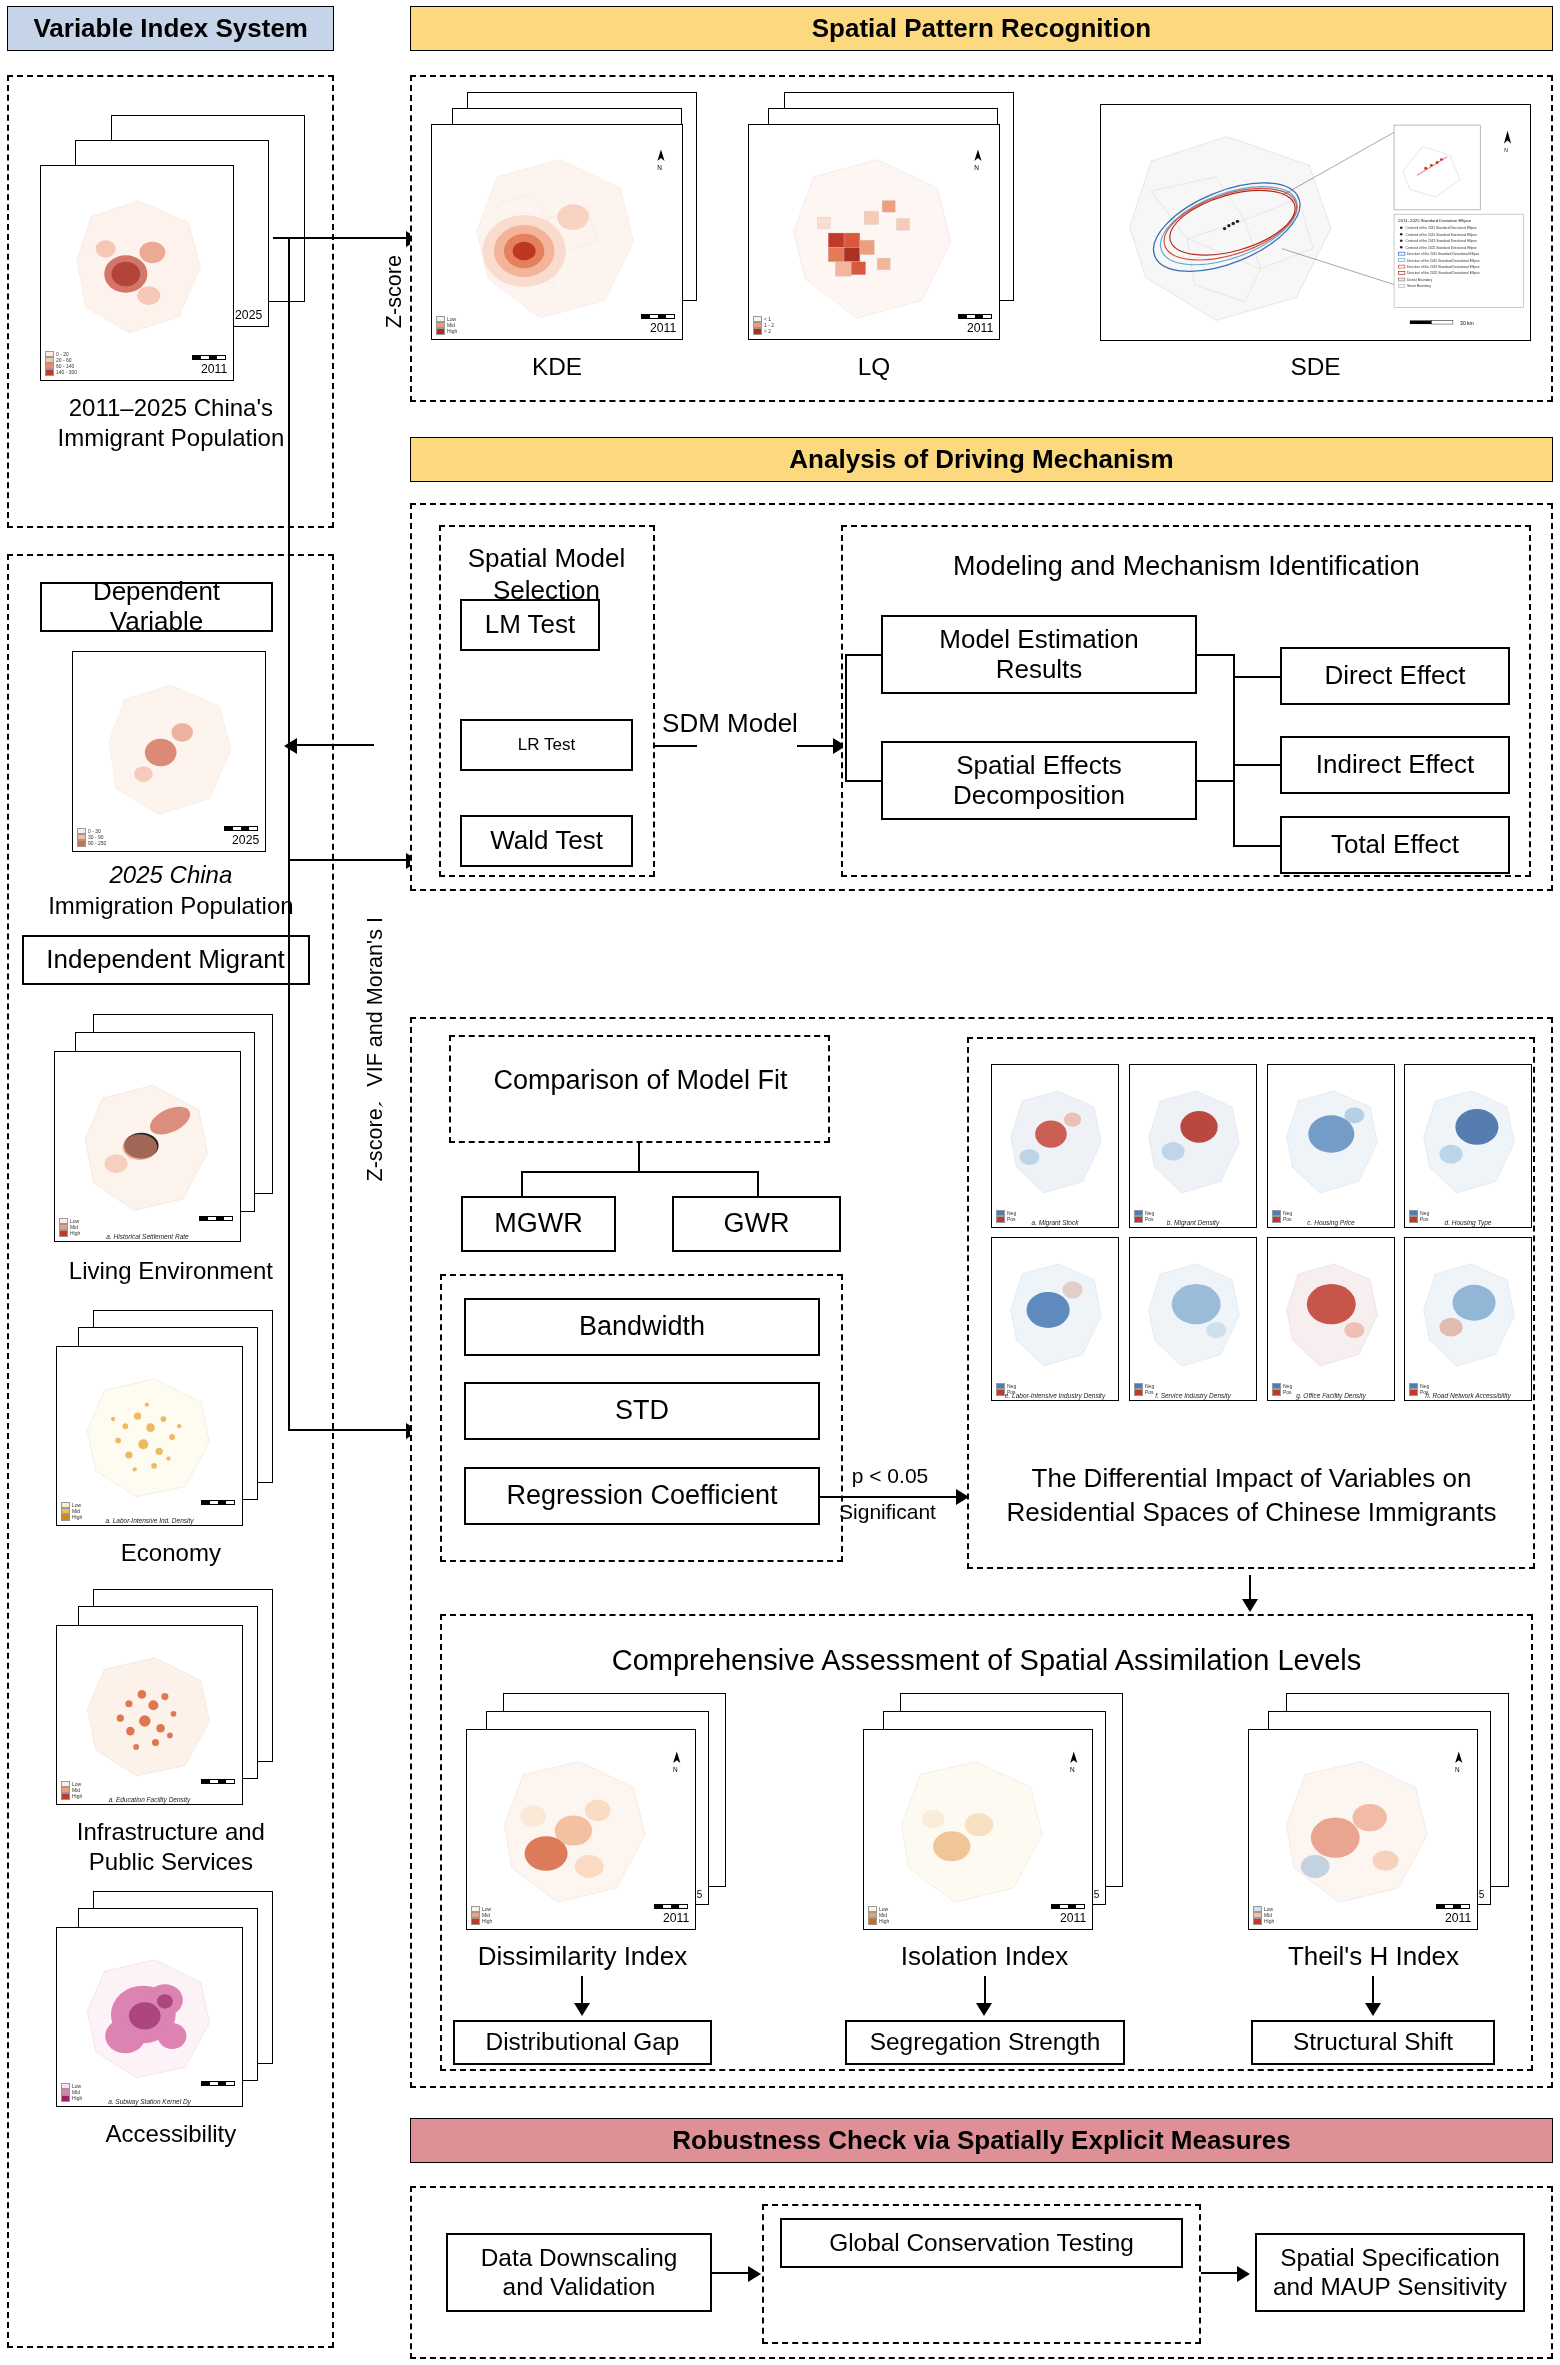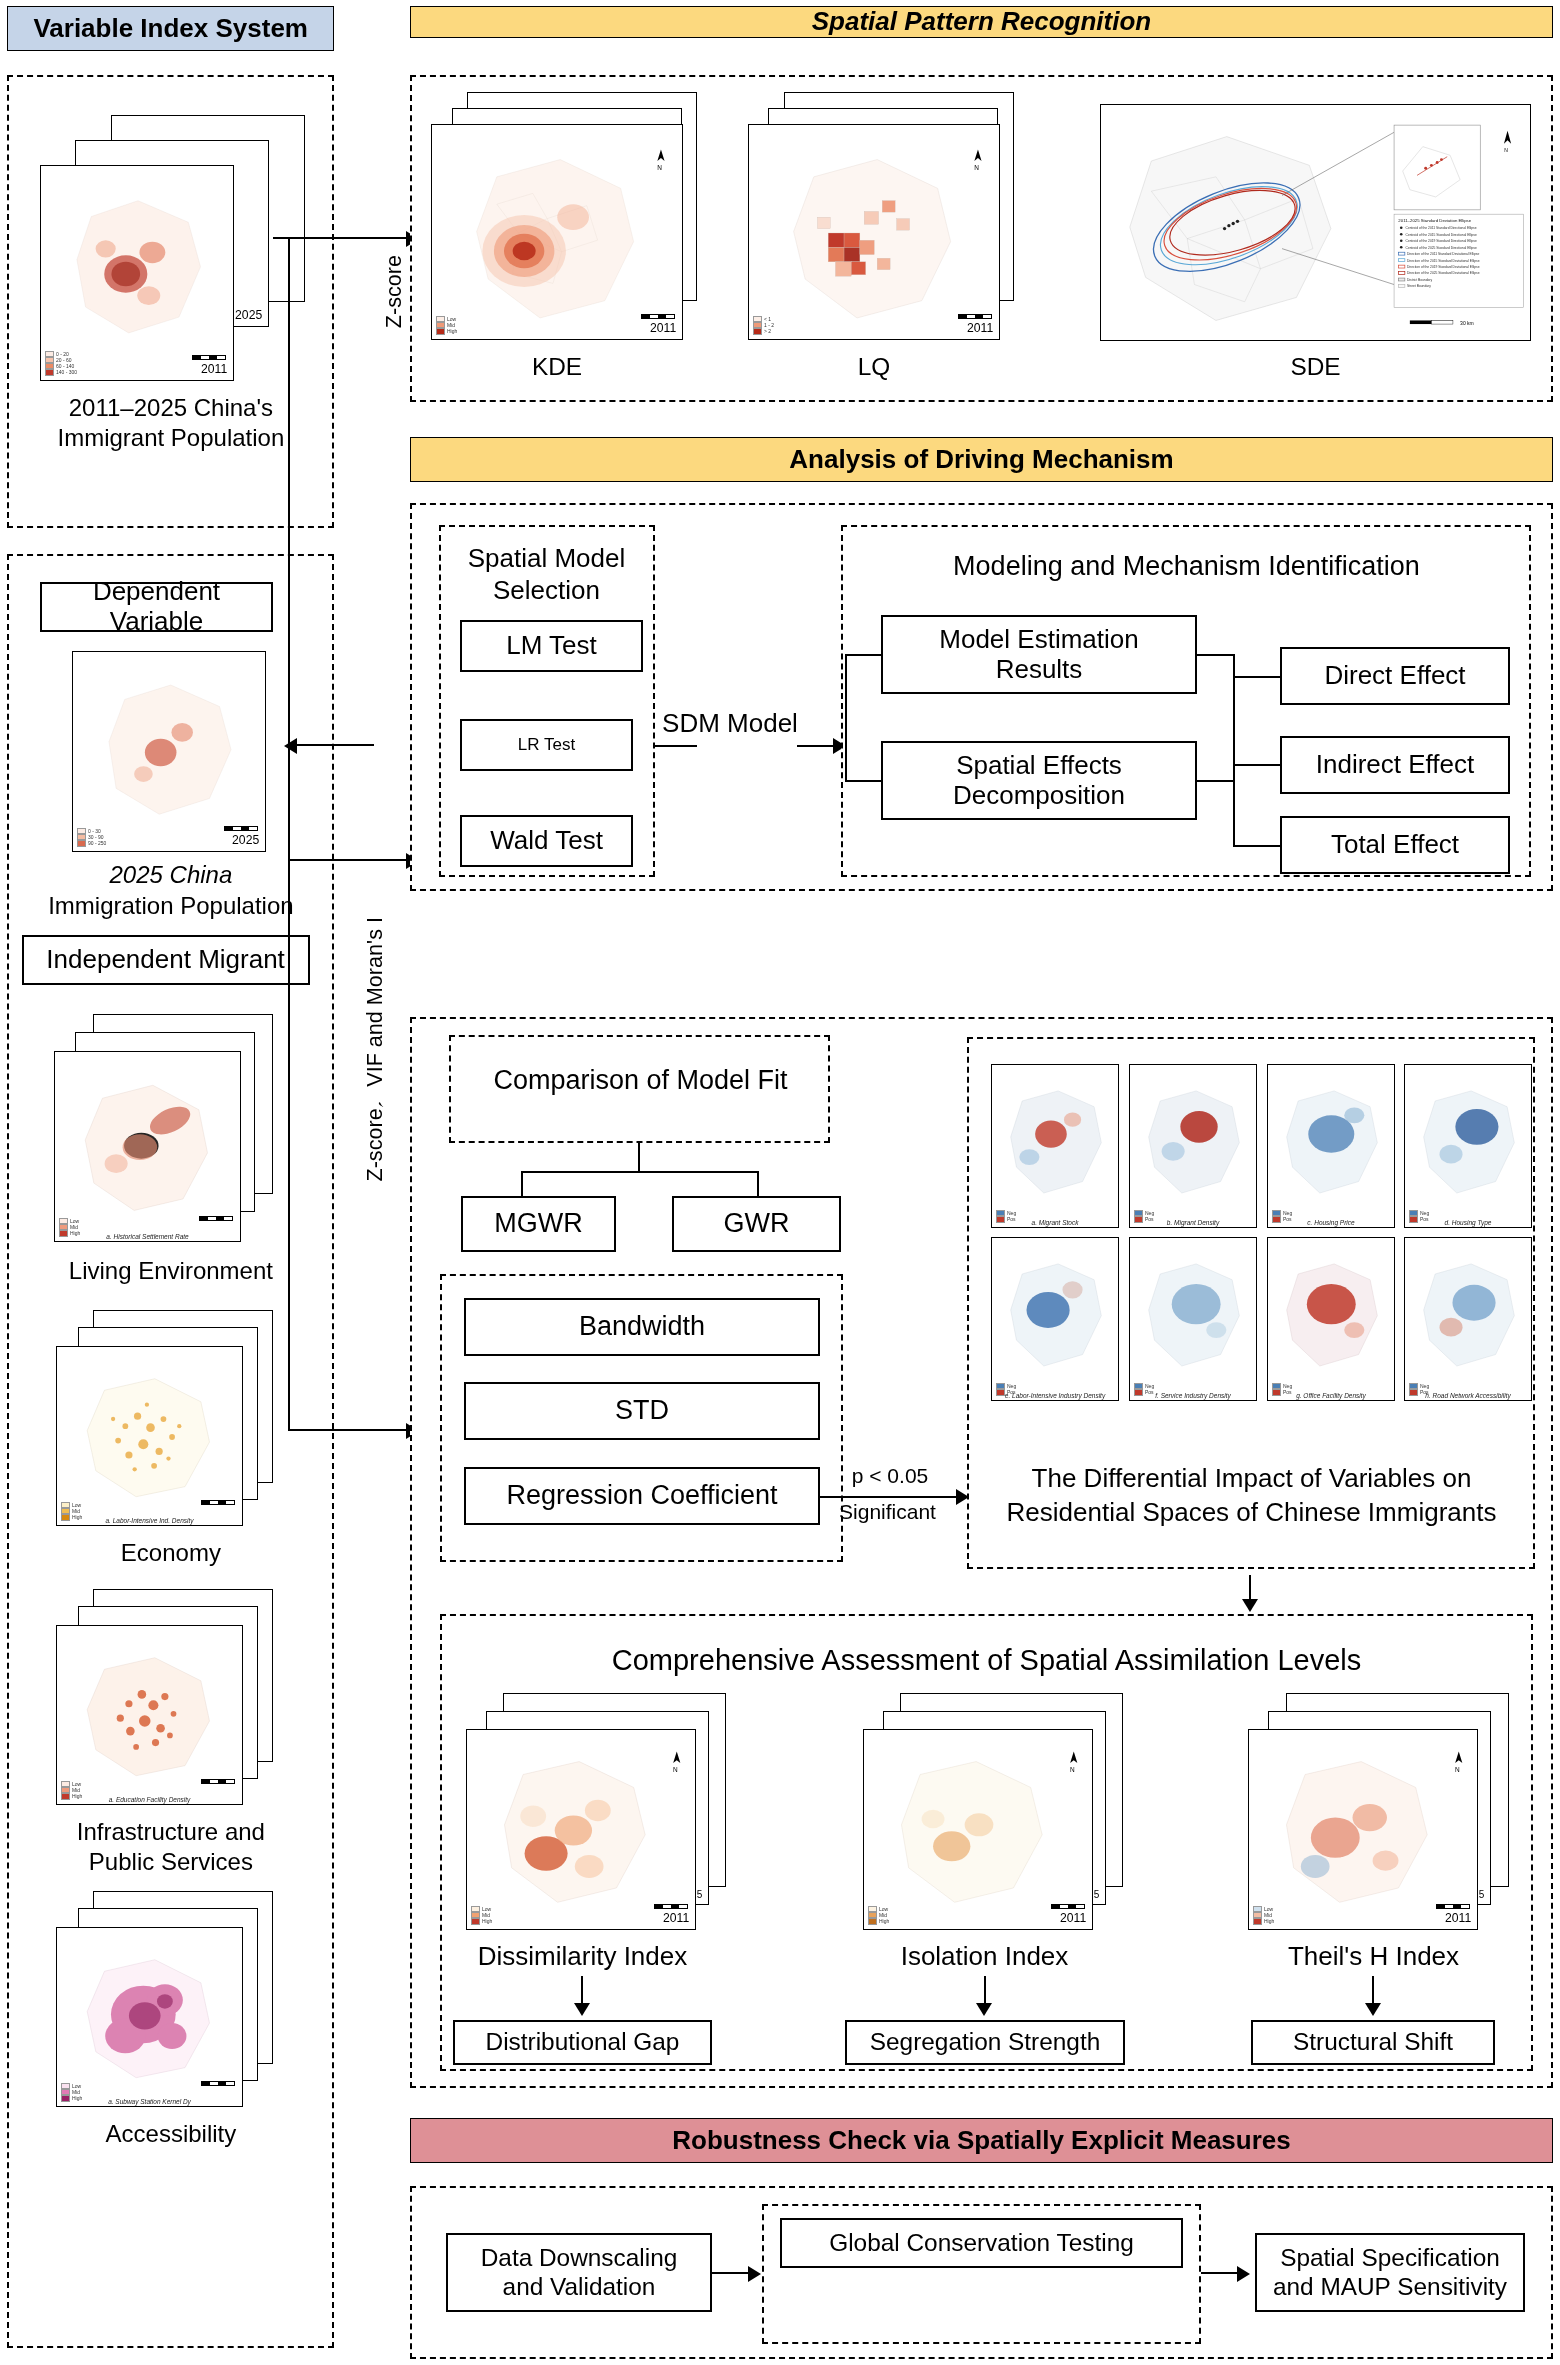--- a/index.html
+++ b/index.html
@@ -131,21 +131,21 @@
 </style>
 </head>
 <body>
 
 <div class="canvas">
 
   <div class="banner blue" style="left:7.2px; top:5.8px; width:327px; height:45px;">
     <span>Variable Index System</span>
   </div>
 
-  <div class="banner yellow" style="left:410px; top:5.8px; width:1143px; height:32px;font-style:italic;">
+  <div class="banner yellow" style="left:410px; top:5.8px; width:1143px; height:45px;">
     <span>Spatial Pattern Recognition</span>
   </div>
 
   <div class="banner yellow" style="left:410px; top:437px; width:1143px; height:45px;">
     <span>Analysis of Driving Mechanism</span>
   </div>
 
 
   <div class="banner red" style="left:410px; top:2118px; width:1143px; height:45px;">
     <span>Robustness Check via Spatially Explicit Measures</span>
@@ -695,21 +695,21 @@
       </div>
   </div>
   <div class="lbl" style="left:1100px; top:352px; width:431px; font-size:24.4px;">SDE</div>
 
   <div class="dashed-box" style="left:410px; top:503px; width:1143px; height:388px;"></div>
 
   <div class="dashed-box" style="left:439px; top:525px; width:216px; height:352px;"></div>
   <div class="lbl" style="left:442px; top:543px; width:209px; font-size:26px; text-align:center;">Spatial Model</div>
   <div class="lbl" style="left:442px; top:575px; width:209px; font-size:26px; text-align:center;">Selection</div>
 
-  <div class="solid-box" style="left:460px; top:620px; width:183px; height:52px; font-size:26px;text-align:right;">
+  <div class="solid-box" style="left:460px; top:599px; width:140px; height:52px; font-size:26px;text-align:right;">
     <span>LM Test</span>
   </div>
   <div class="solid-box" style="left:460px; top:719px; width:173px; height:52px; font-size:17px;">
     <span>LR Test</span>
   </div>
   <div class="solid-box" style="left:460px; top:815px; width:173px; height:52px; font-size:26px;">
     <span>Wald Test</span>
   </div>
 
   <div class="ln hline" style="left:654px; top:745px; width:43px;"></div>

